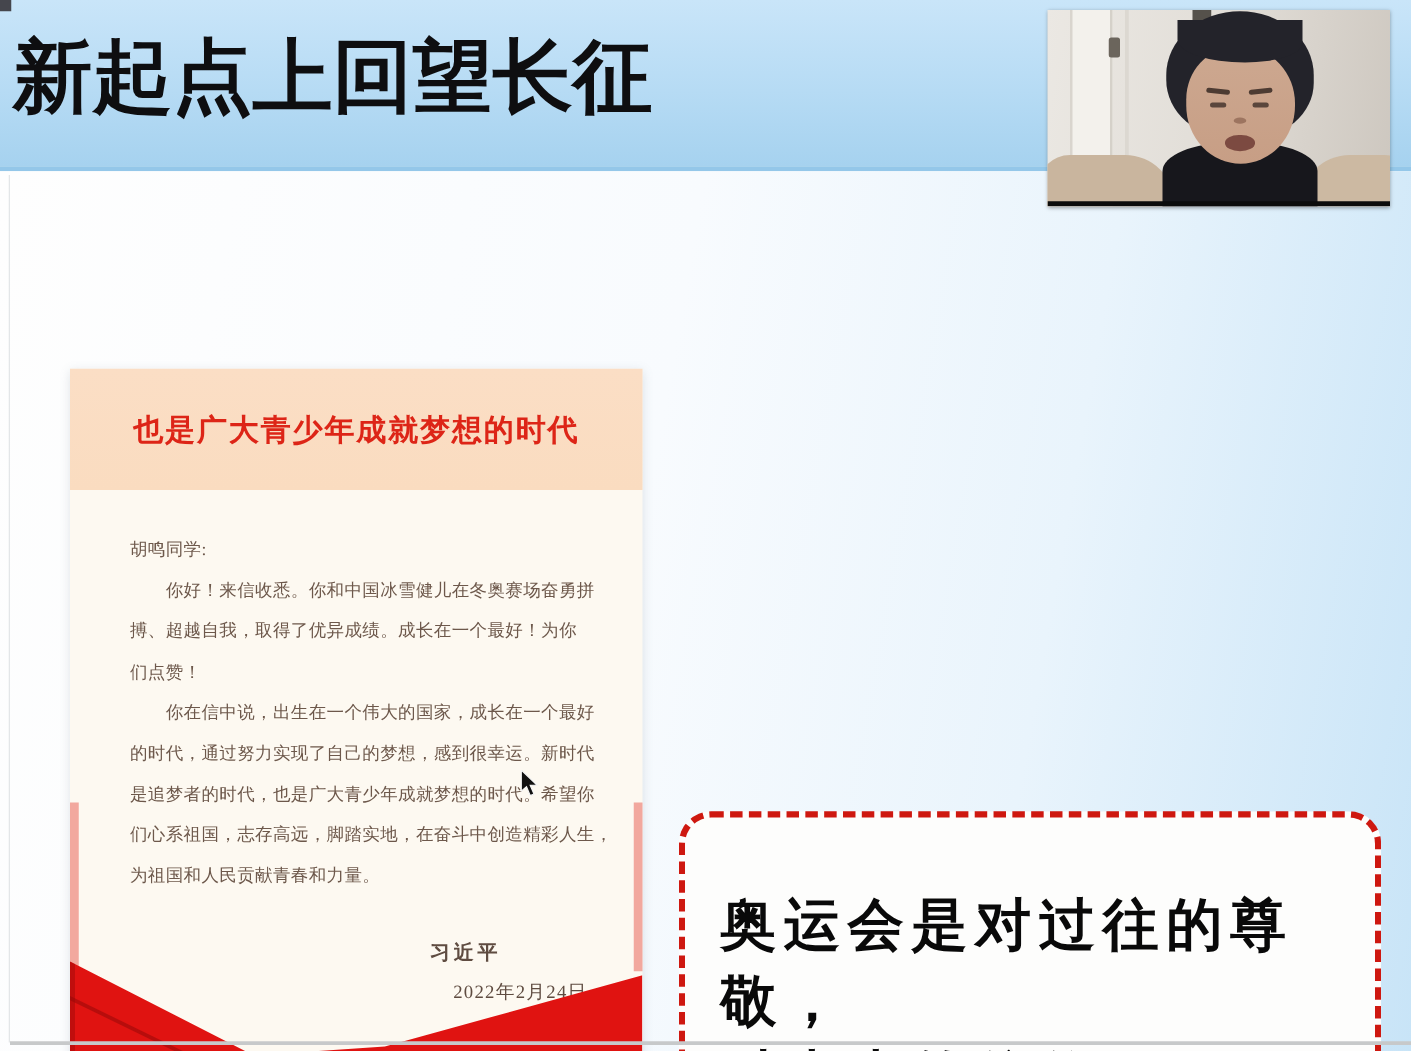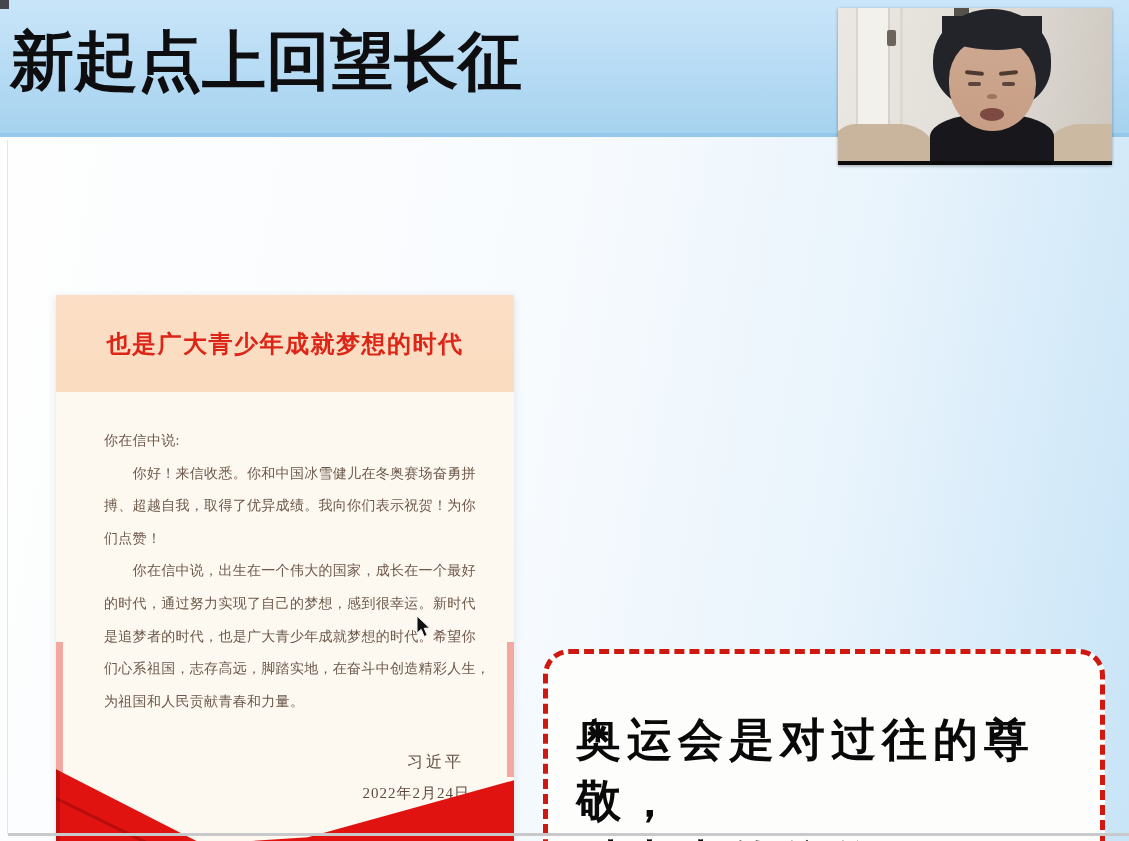--- a/index.html
+++ b/index.html
@@ -39,22 +39,22 @@
   .letter-title{
     font-size:24px;font-weight:700;color:#dd2517;letter-spacing:1.5px;margin:0;
   }
   .letter-body{
     position:absolute;left:48px;top:130px;right:14px;
     font-size:14px;line-height:32.6px;color:#6d584b;letter-spacing:.3px;
   }
   .letter-body p{margin:0;white-space:pre-line;}
   .sig{
     position:absolute;left:0;top:457px;width:100%;box-sizing:border-box;
-    padding-right:50px;text-align:right;margin:0;
-    font-size:16px;color:#5f4c41;letter-spacing:3px;
+    padding-right:113px;text-align:right;margin:0;
+    font-size:16px;color:#5f4c41;letter-spacing:3px;font-weight:bold;
   }
   .sig-date{
     position:absolute;left:0;top:489px;width:100%;box-sizing:border-box;
     padding-right:44px;text-align:right;margin:0;
     font-size:15px;color:#5f4c41;letter-spacing:1px;
   }
   .env-strip{position:absolute;width:7px;top:347px;height:135px;background:#f2a89e;}
   .env-strip.l{left:0;}
   .env-strip.r{right:0;}
   .envelope{
@@ -122,23 +122,23 @@
   </header>
   <div class="corner-dot"></div>
 
   <div class="main">
 
     <div class="letter">
       <div class="letter-header">
         <p class="letter-title">也是广大青少年成就梦想的时代</p>
       </div>
       <div class="letter-body">
-        <p>你在信中说:</p>
+        <p>胡鸣同学:</p>
         <p>　　你好！来信收悉。你和中国冰雪健儿在冬奥赛场奋勇拼
-搏、超越自我，取得了优异成绩。我向你们表示祝贺！为你
+搏、超越自我，取得了优异成绩。成长在一个最好！为你
 们点赞！</p>
         <p>　　你在信中说，出生在一个伟大的国家，成长在一个最好
 的时代，通过努力实现了自己的梦想，感到很幸运。新时代
 是追梦者的时代，也是广大青少年成就梦想的时代。希望你
 们心系祖国，志存高远，脚踏实地，在奋斗中创造精彩人生，
 为祖国和人民贡献青春和力量。</p>
       </div>
       <p class="sig">习近平</p>
       <p class="sig-date">2022年2月24日</p>
 

